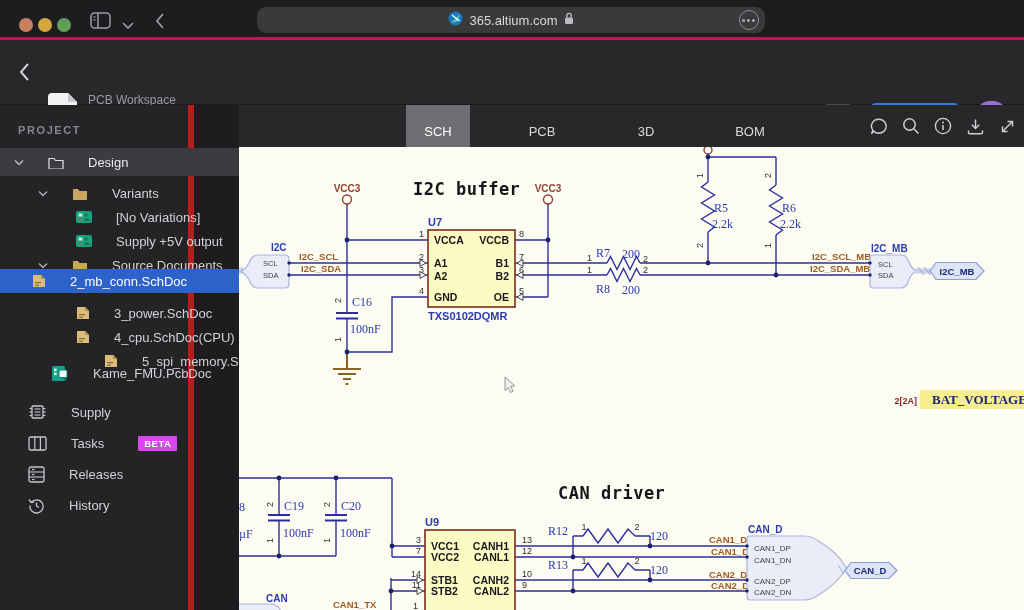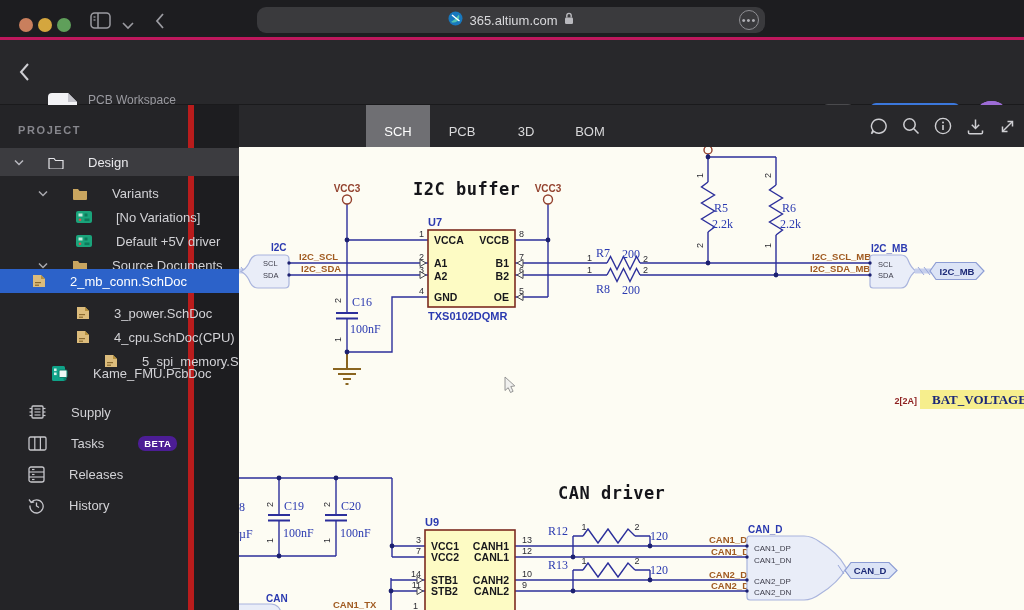--- a/index.html
+++ b/index.html
@@ -31,35 +31,35 @@
   .share-btn { position:absolute; left:870px; top:63px; width:90px; height:31px;
                background:#3b78dd; border-radius:6px; display:flex; align-items:center;
                justify-content:center; gap:7px; color:#fff; font-size:13px; font-weight:700;}
   .avatar { position:absolute; left:974px; top:61px; width:35px; height:35px; border-radius:50%;
             overflow:hidden; background:#9d6cd6; }
 
   
   .tab-bar { position:absolute; left:239px; top:105px; width:785px; height:42px; background:#28282b; }
   .tabs { position:absolute; left:127px; top:0; height:42px; display:flex; }
   .tab { width:64px; height:52px; display:flex; align-items:center; justify-content:center;
-         font-size:13px; color:#d8d8da; cursor:default; }
+         font-size:13px; color:#d8d8da; cursor:default;margin-left:40px; }
   .tab.active { background:#6f6f73; color:#ffffff; }
   .tabbar-icons { position:absolute; right:7px; top:0; height:42px; display:flex; align-items:center; gap:12px; }
   .tabbar-icons .tbi { width:20px; height:20px; display:flex; align-items:center; justify-content:center; }
 
   
   .sidebar { position:absolute; left:0; top:105px; width:194px; height:505px;
              background:#242427; border-right:6px solid #b91c1c; }
   .proj-label { position:absolute; left:18px; top:19px; font-size:11px; letter-spacing:1.6px;
                 color:#87878d; font-weight:600; }
   .row { position:absolute; left:0; width:239px; height:24px; display:flex; align-items:center;
          gap:24px; font-size:13px; color:#d2d2d6; white-space:nowrap; }
   .row .ic { flex:0 0 auto; display:flex; align-items:center; }
-  .beta { background:#4c1d95; color:#fff; font-size:9.5px; font-weight:700; letter-spacing:.5px;
-          border-radius:7px; padding:2px 6px; margin-left:10px; }
+  .beta { background:#d946ef; color:#fff; font-size:9.5px; font-weight:700; letter-spacing:.5px;
+          border-radius:1px; padding:2px 6px; margin-left:10px; }
   .open-btn { position:absolute; left:15px; top:457px; width:209px; height:30px;
               background:#4a4a4d; border:none; border-radius:6px; color:#ececee;
               font-size:13.5px; font-family:inherit; }
 
   
   .canvas { position:absolute; left:239px; top:147px; width:785px; height:463px; background:#fdfcf3; }
 
   
   .t-title { font:bold 17px "DejaVu Sans Mono", monospace; fill:#15151a; letter-spacing:.5px; }
   .t-ref   { font:bold 11px "Liberation Sans", sans-serif; fill:#2b3ab0; }
@@ -271,21 +271,21 @@
     <div class="row" style="top:124px;padding-left:76px">
       <span class="ic">
           <svg width="16" height="12" viewBox="0 0 16 12">
             <rect width="16" height="12" rx="2" fill="#1aa47b"></rect>
             <rect x="2.5" y="2.5" width="4" height="3" fill="#c4ecdd"></rect>
             <rect x="8.5" y="2.5" width="3" height="3" fill="#0d7a5b"></rect>
             <circle cx="4" cy="8.8" r="1.3" fill="#d9534f"></circle>
             <rect x="8.5" y="7.5" width="5" height="2.6" fill="#0d7a5b"></rect>
           </svg>
         </span>
-      <span>Default +5V driver</span>
+      <span>Supply +5V output</span>
     </div>
 
     <div class="row" style="top:148px;padding-left:38px">
       <span class="ic">
           <svg width="10" height="7" viewBox="0 0 10 7">
             <polyline points="1,1.5 5,5.5 9,1.5" fill="none" stroke="#a9a9af" stroke-width="1.5"></polyline>
           </svg>
         </span>
       <span class="ic">
           <svg width="16" height="13" viewBox="0 0 16 13">

